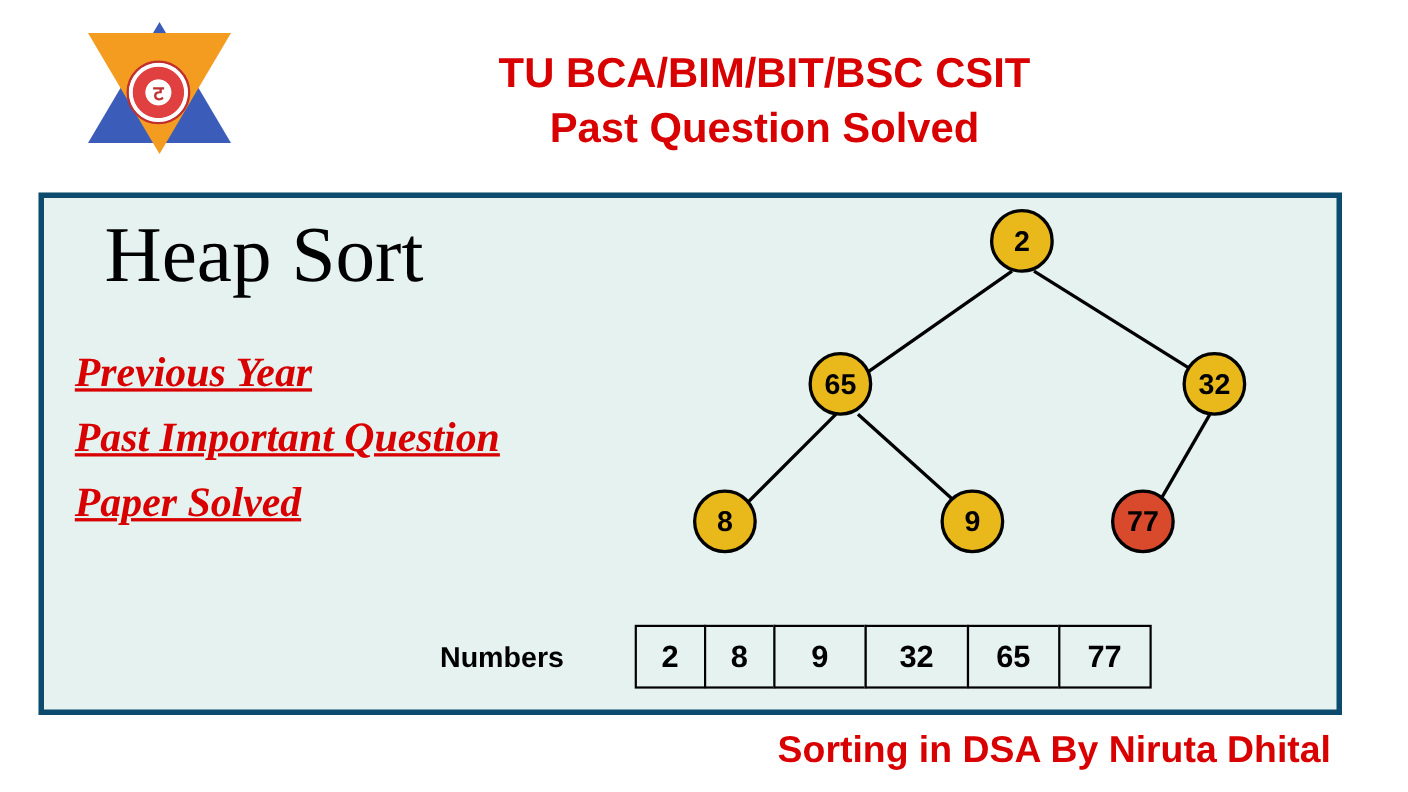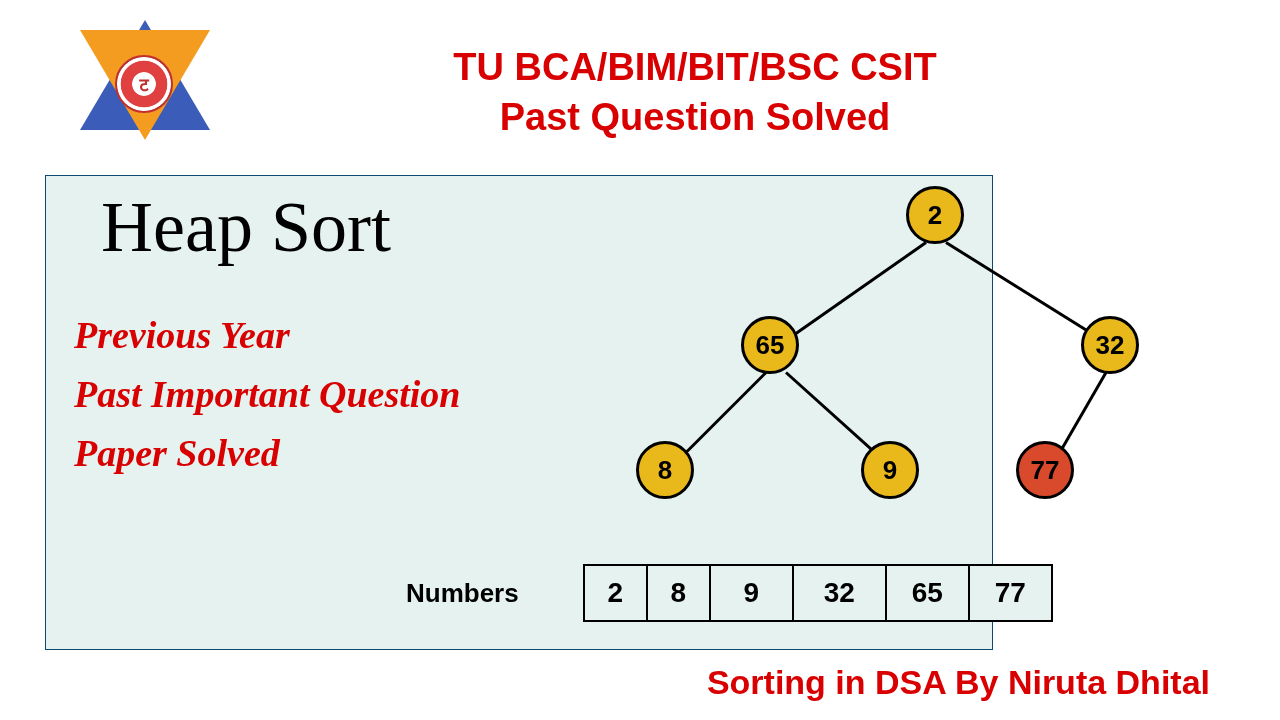--- a/index.html
+++ b/index.html
@@ -57,46 +57,47 @@
     color: #d80000;
     font-weight: bold;
     font-family: Arial, sans-serif;
     font-size: 38px;
     line-height: 1.3;
     padding-right: 80px;
     padding-top: 15px;
   }
   .panel {
     position: absolute;
-    left: 45px;
+    left: 35px;
     top: 175px;
-    width: 948px;
+    width: 1185px;
     height: 475px;
     background: #e5f2ef;
-    border: 1px solid #0c4a6e;
+    border: 5px solid #0c4a6e;
   }
   .heap-title {
     position: absolute;
     left: 55px;
     top: 10px;
     font-family: Georgia, "Times New Roman", serif;
     font-size: 72px;
     color: #000;
     font-weight: 500;
   }
   .subtext {
     position: absolute;
     left: 28px;
     top: 130px;
     color: #d80000;
     font-family: "Times New Roman", serif;
     font-style: italic;
     font-weight: bold;
     font-size: 38px;
     line-height: 1.55;
+    text-decoration: underline;
   }
   .tree {
     position: absolute;
     left: 580px;
     top: 10px;
     width: 590px;
     height: 330px;
   }
   .node {
     position: absolute;

